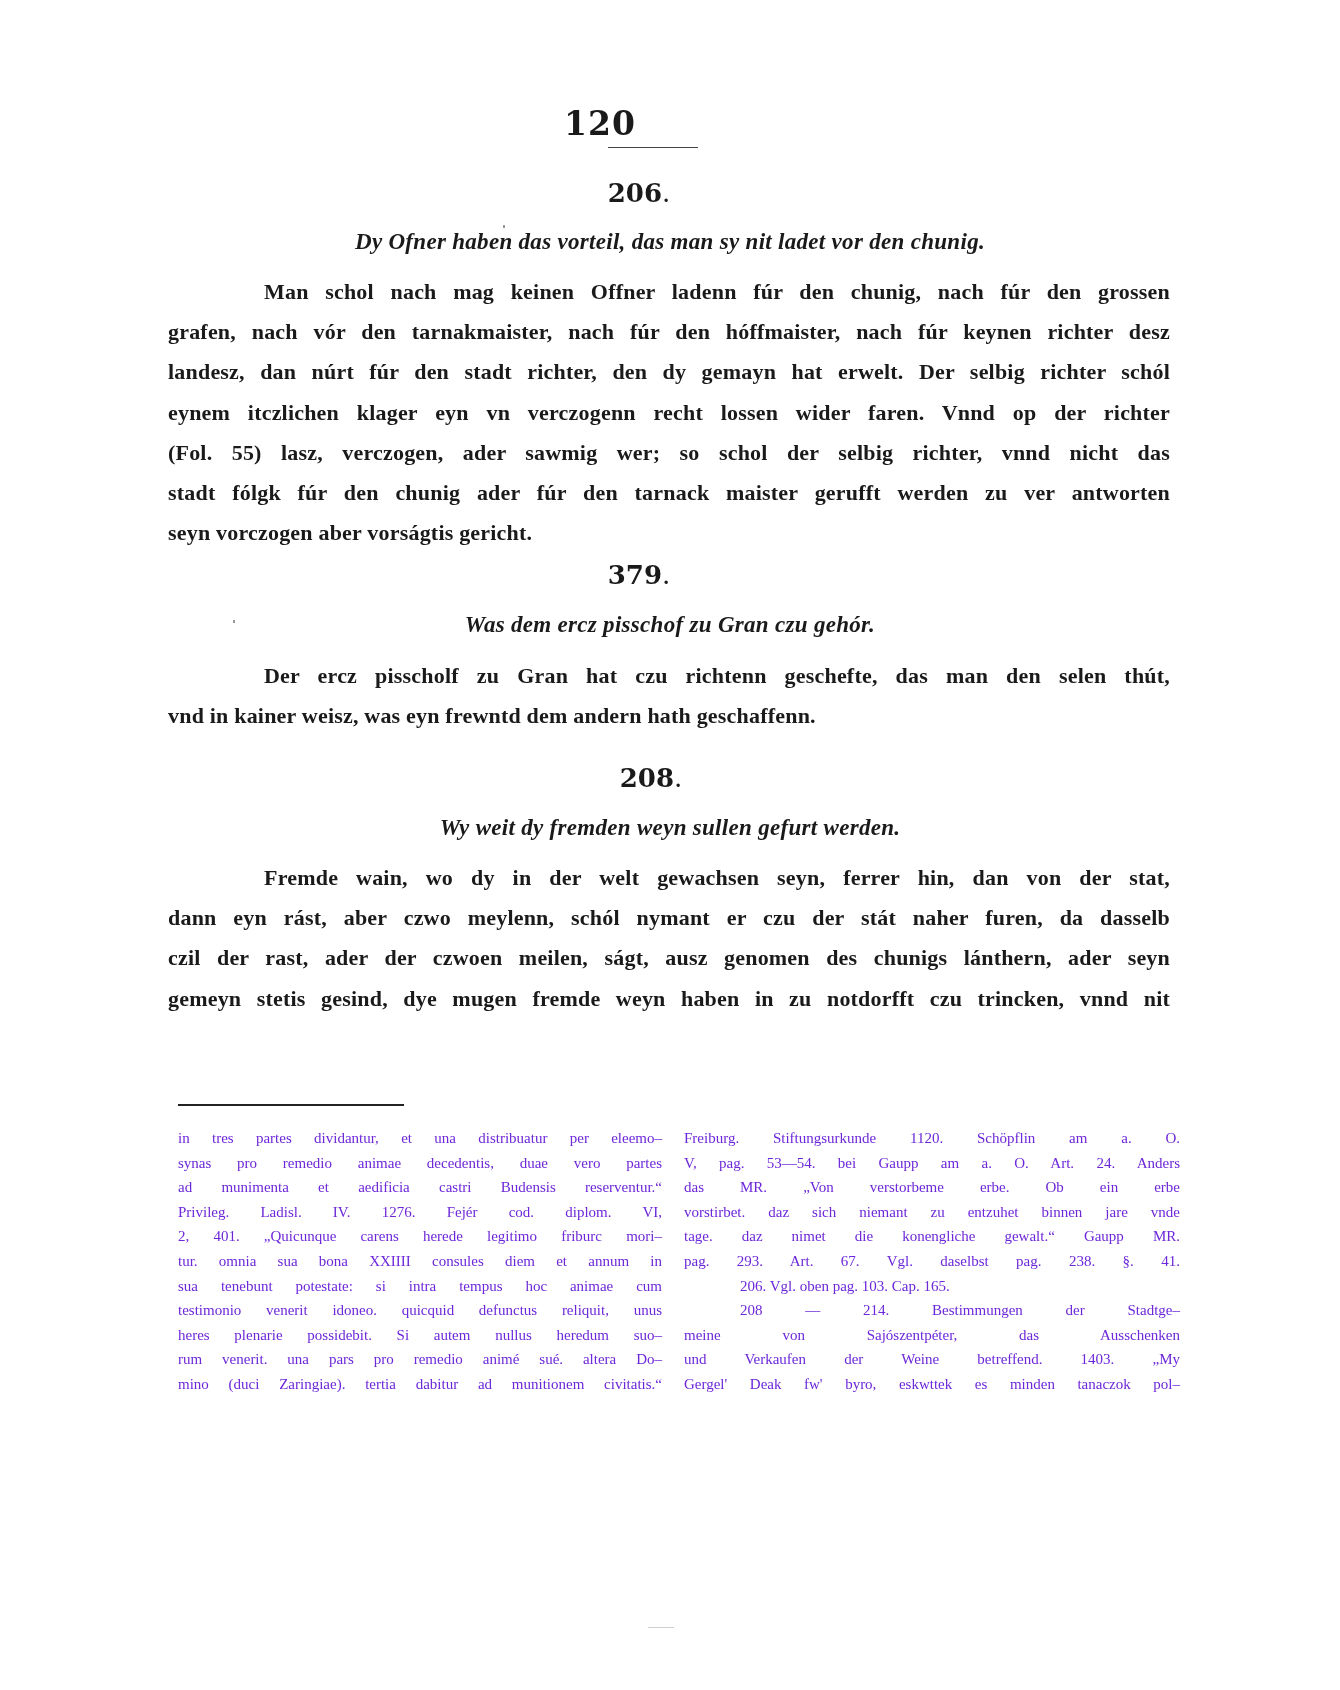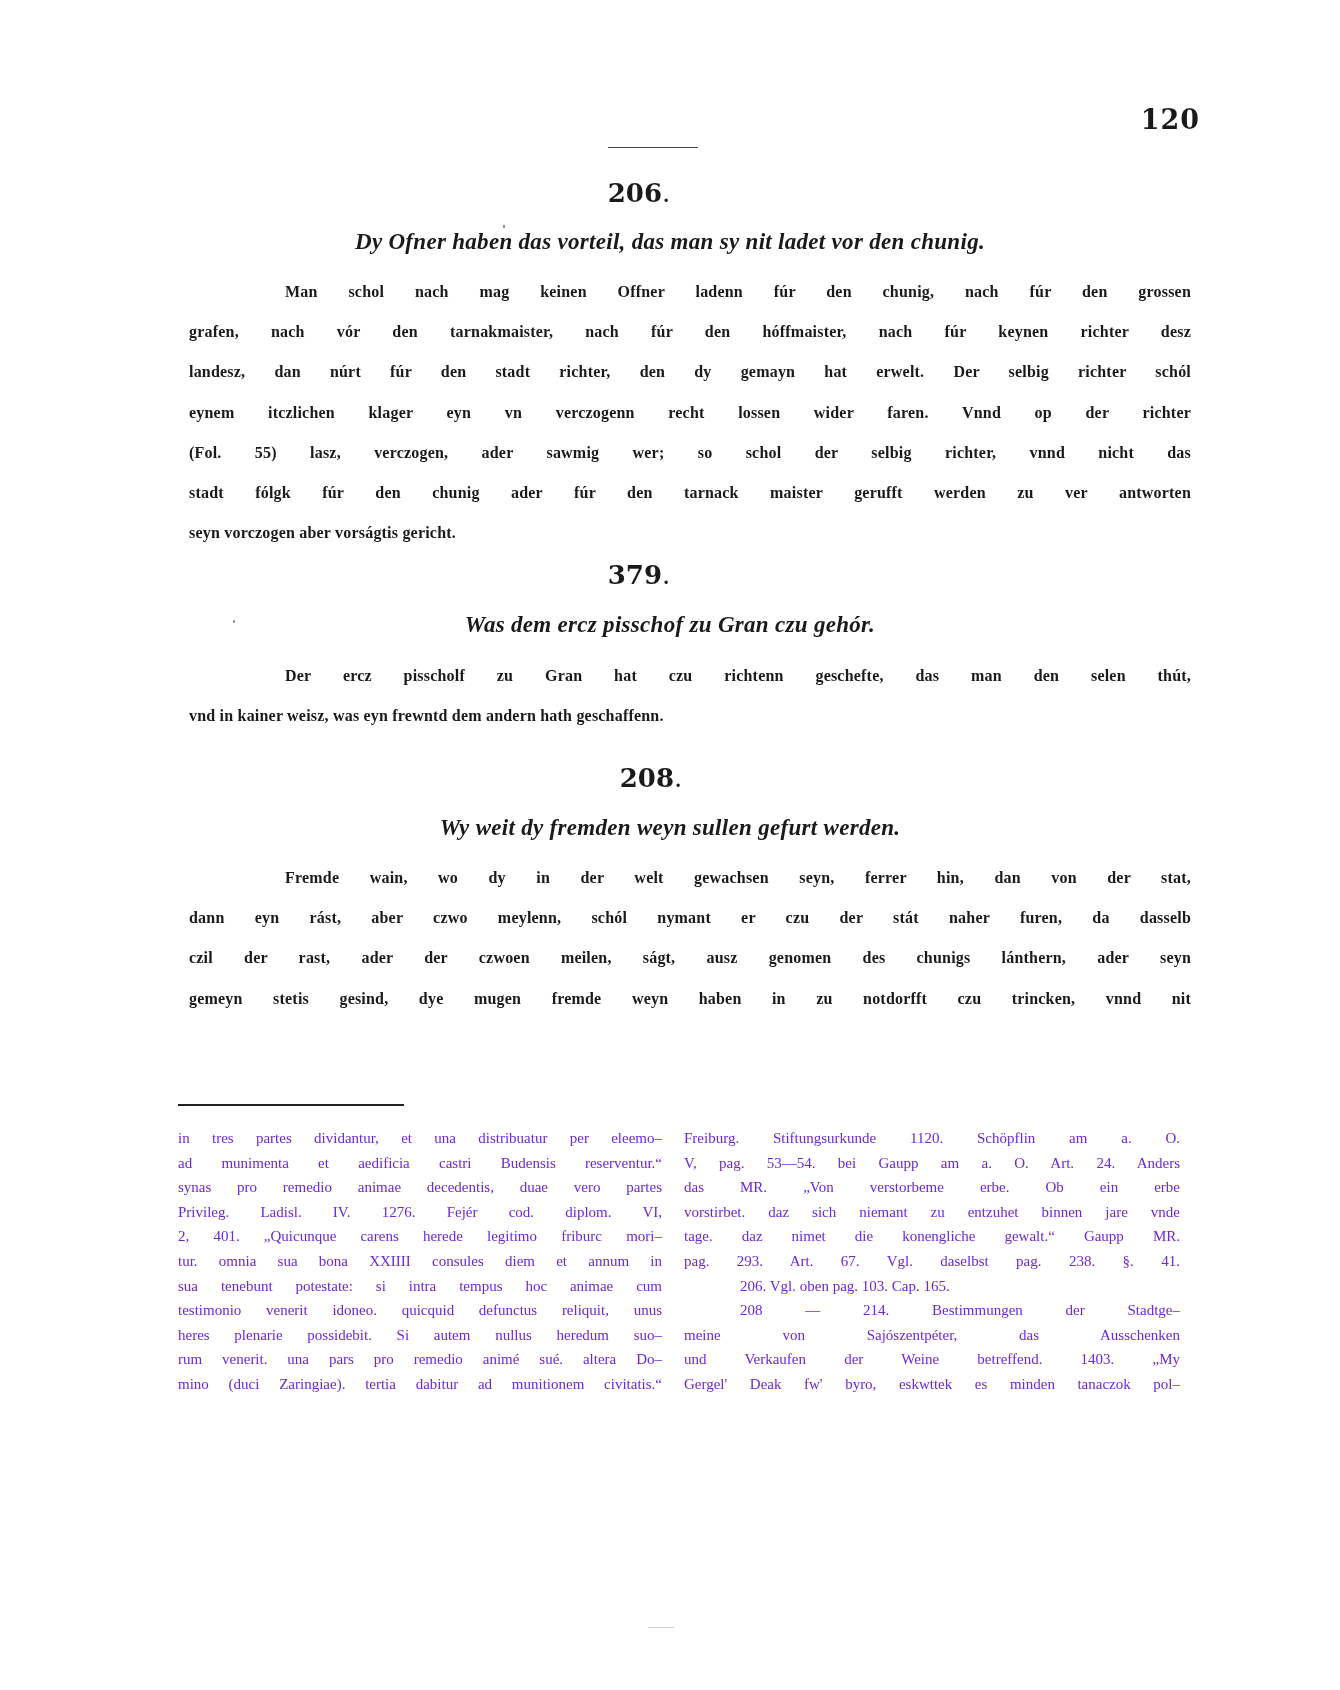--- a/index.html
+++ b/index.html
@@ -13,24 +13,24 @@
       position: relative;
       overflow: hidden;
       color: #1a1a1a;
       font-family: "Liberation Serif", "DejaVu Serif", serif;
     }
     .page-number {
       position: absolute;
       left: 0;
       width: 1200px;
       top: 104px;
-      text-align: right;
+      text-align: center;
       font-family: "DejaVu Serif", serif;
       font-weight: bold;
-      font-size: 27px;
+      font-size: 33px;
       letter-spacing: 1px;
     }
     .page-number-rule {
       position: absolute;
       left: 608px;
       top: 147px;
       width: 90px;
       height: 1px;
       background: #444;
     }
@@ -52,25 +52,25 @@
       width: 1340px;
       text-align: center;
       font-family: "Liberation Serif", serif;
       font-style: italic;
       font-weight: bold;
       font-size: 23px;
       letter-spacing: 0.3px;
     }
     .body-text {
       position: absolute;
-      left: 189px;
+      left: 168px;
       width: 1002px;
       font-family: "Liberation Serif", serif;
       font-weight: bold;
-      font-size: 16px;
+      font-size: 22px;
       line-height: 40.2px;
       text-align: justify;
       letter-spacing: 0.2px;
     }
     .body-text .line {
       display: block;
       text-align: justify;
       text-align-last: justify;
       white-space: nowrap;
       height: 40.2px;
@@ -164,22 +164,22 @@
   <span class="line indent">Fremde wain, wo dy in der welt gewachsen seyn, ferrer hin, dan von der stat,</span>
   <span class="line">dann eyn rást, aber czwo meylenn, schól nymant er czu der stát naher furen, da dasselb</span>
   <span class="line">czil der rast, ader der czwoen meilen, ságt, ausz genomen des chunigs lánthern, ader seyn</span>
   <span class="line">gemeyn stetis gesind, dye mugen fremde weyn haben in zu notdorfft czu trincken, vnnd nit</span>
 </div>
 
 <div class="footnote-rule"></div>
 
 <div class="footnotes left">
   <span class="line">in tres partes dividantur, et una distribuatur per eleemo–</span>
+  <span class="line">synas pro remedio animae decedentis, duae vero partes</span>
   <span class="line">ad munimenta et aedificia castri Budensis reserventur.“</span>
-  <span class="line">synas pro remedio animae decedentis, duae vero partes</span>
   <span class="line">Privileg. Ladisl. IV. 1276. Fejér cod. diplom. VI,</span>
   <span class="line">2, 401. „Quicunque carens herede legitimo friburc mori–</span>
   <span class="line">tur. omnia sua bona XXIIII consules diem et annum in</span>
   <span class="line">sua tenebunt potestate: si intra tempus hoc animae cum</span>
   <span class="line">testimonio venerit idoneo. quicquid defunctus reliquit, unus</span>
   <span class="line">heres plenarie possidebit. Si autem nullus heredum suo–</span>
   <span class="line">rum venerit. una pars pro remedio animé sué. altera Do–</span>
   <span class="line">mino (duci Zaringiae). tertia dabitur ad munitionem civitatis.“</span>
 </div>
 

